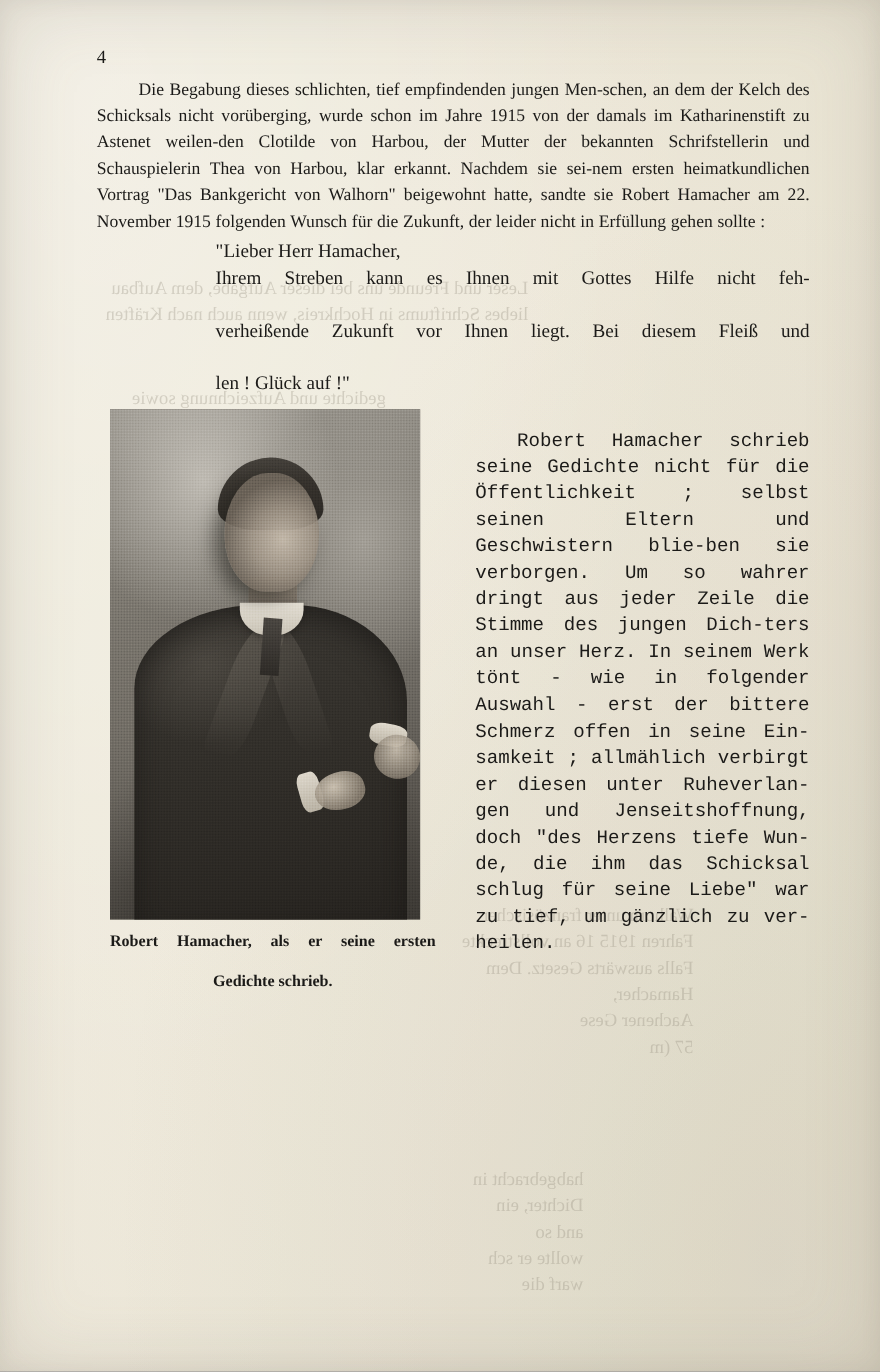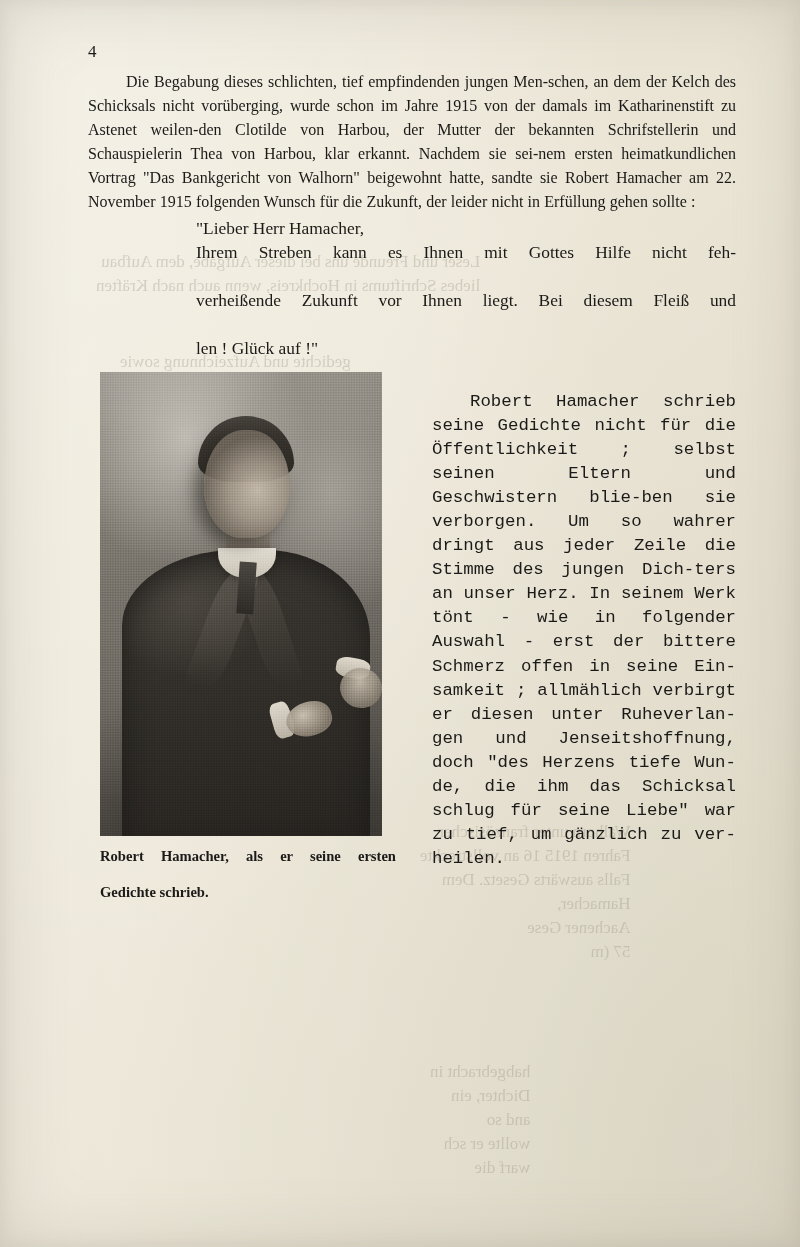--- a/index.html
+++ b/index.html
@@ -255,21 +255,21 @@
   .caption {
     margin-top: 11px;
     width: 296px;
     font-size: 14.6px;
     line-height: 18px;
     font-weight: bold;
     text-align: justify;
   }
   .caption .l1 { display: block; text-align: justify; }
   .caption .l1::after { content:""; display:inline-block; width:100%; }
-  .caption .l2 { display: block; }
+  .caption .l2 { display: block; text-align: center; }
 
   .right-col {
     position: absolute;
     left: 344px;
     top: 0;
     width: 304px;
     font-family: Liberation Mono, monospace;
   }
   .right-par {
     font-size: 17.4px;

